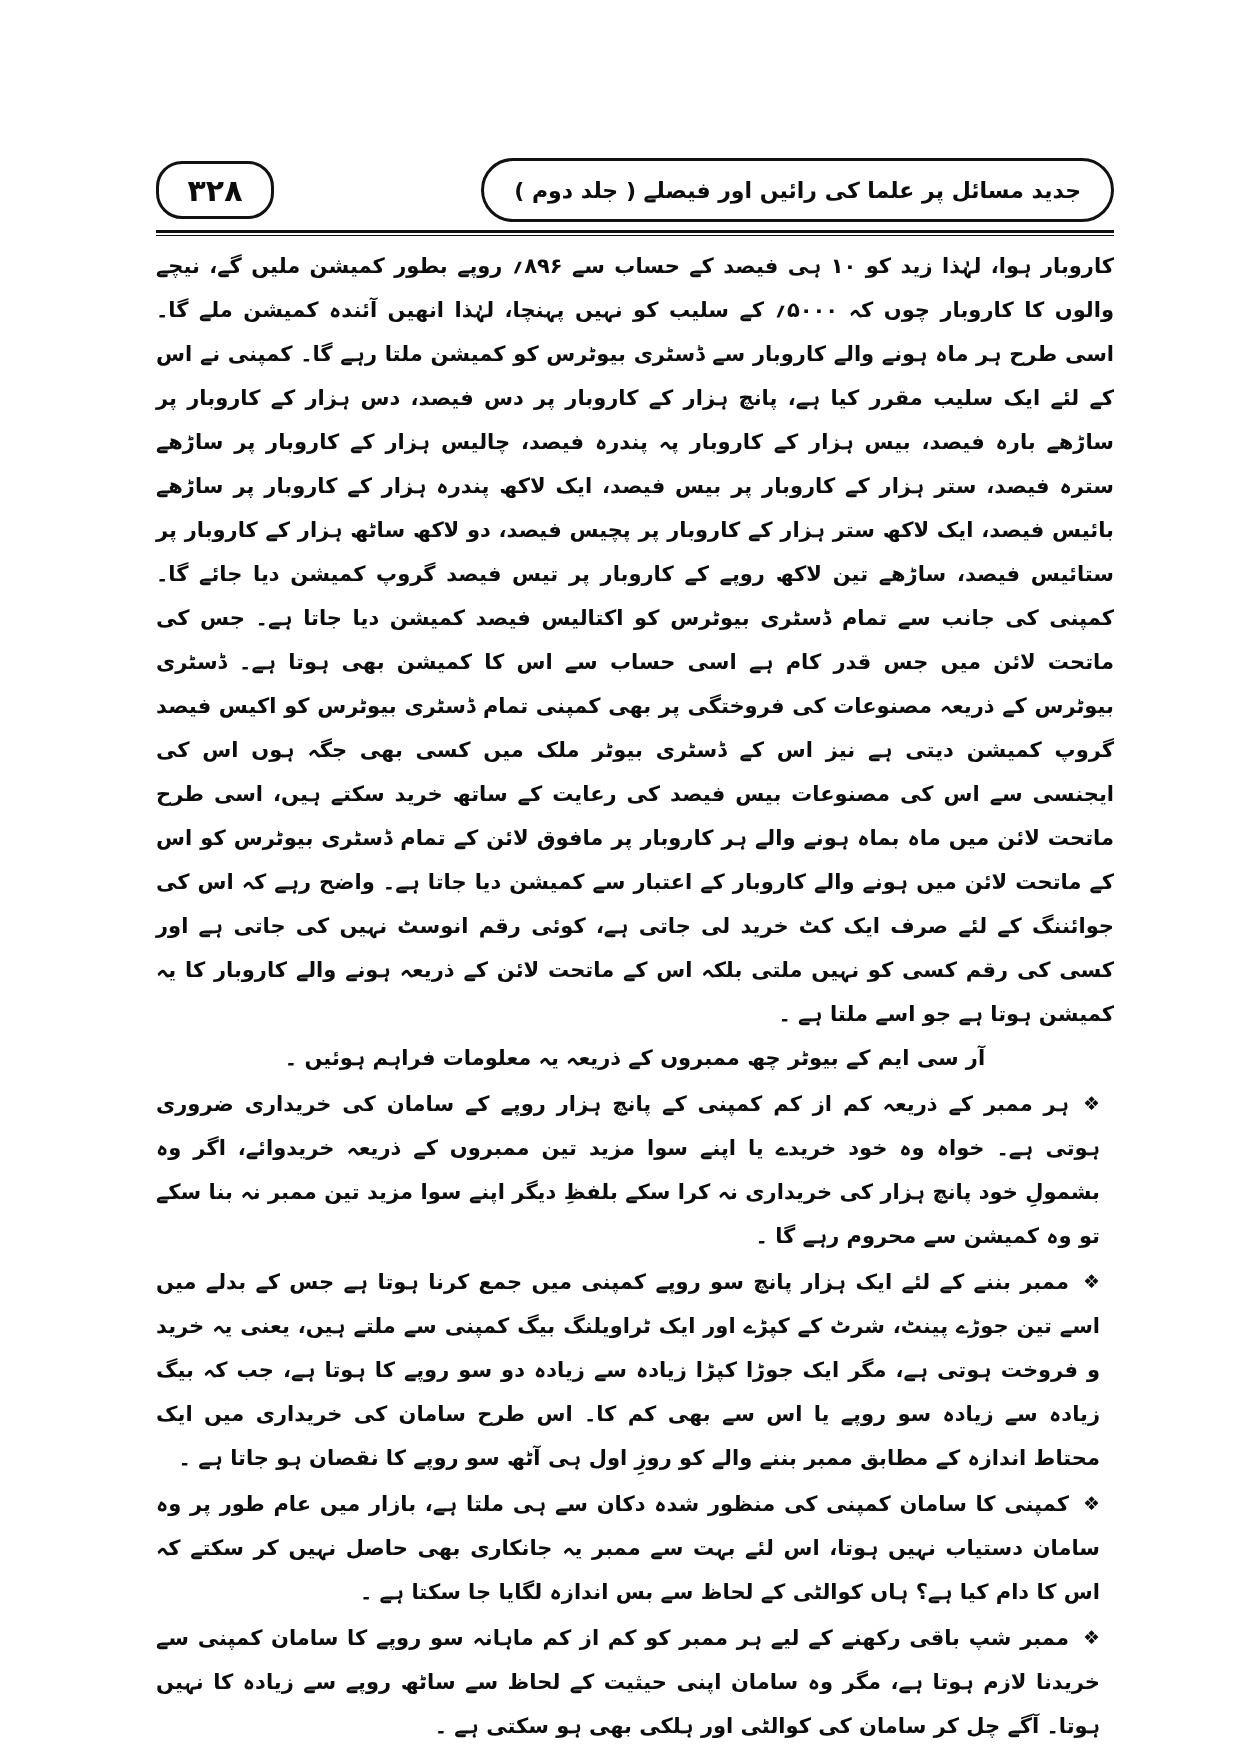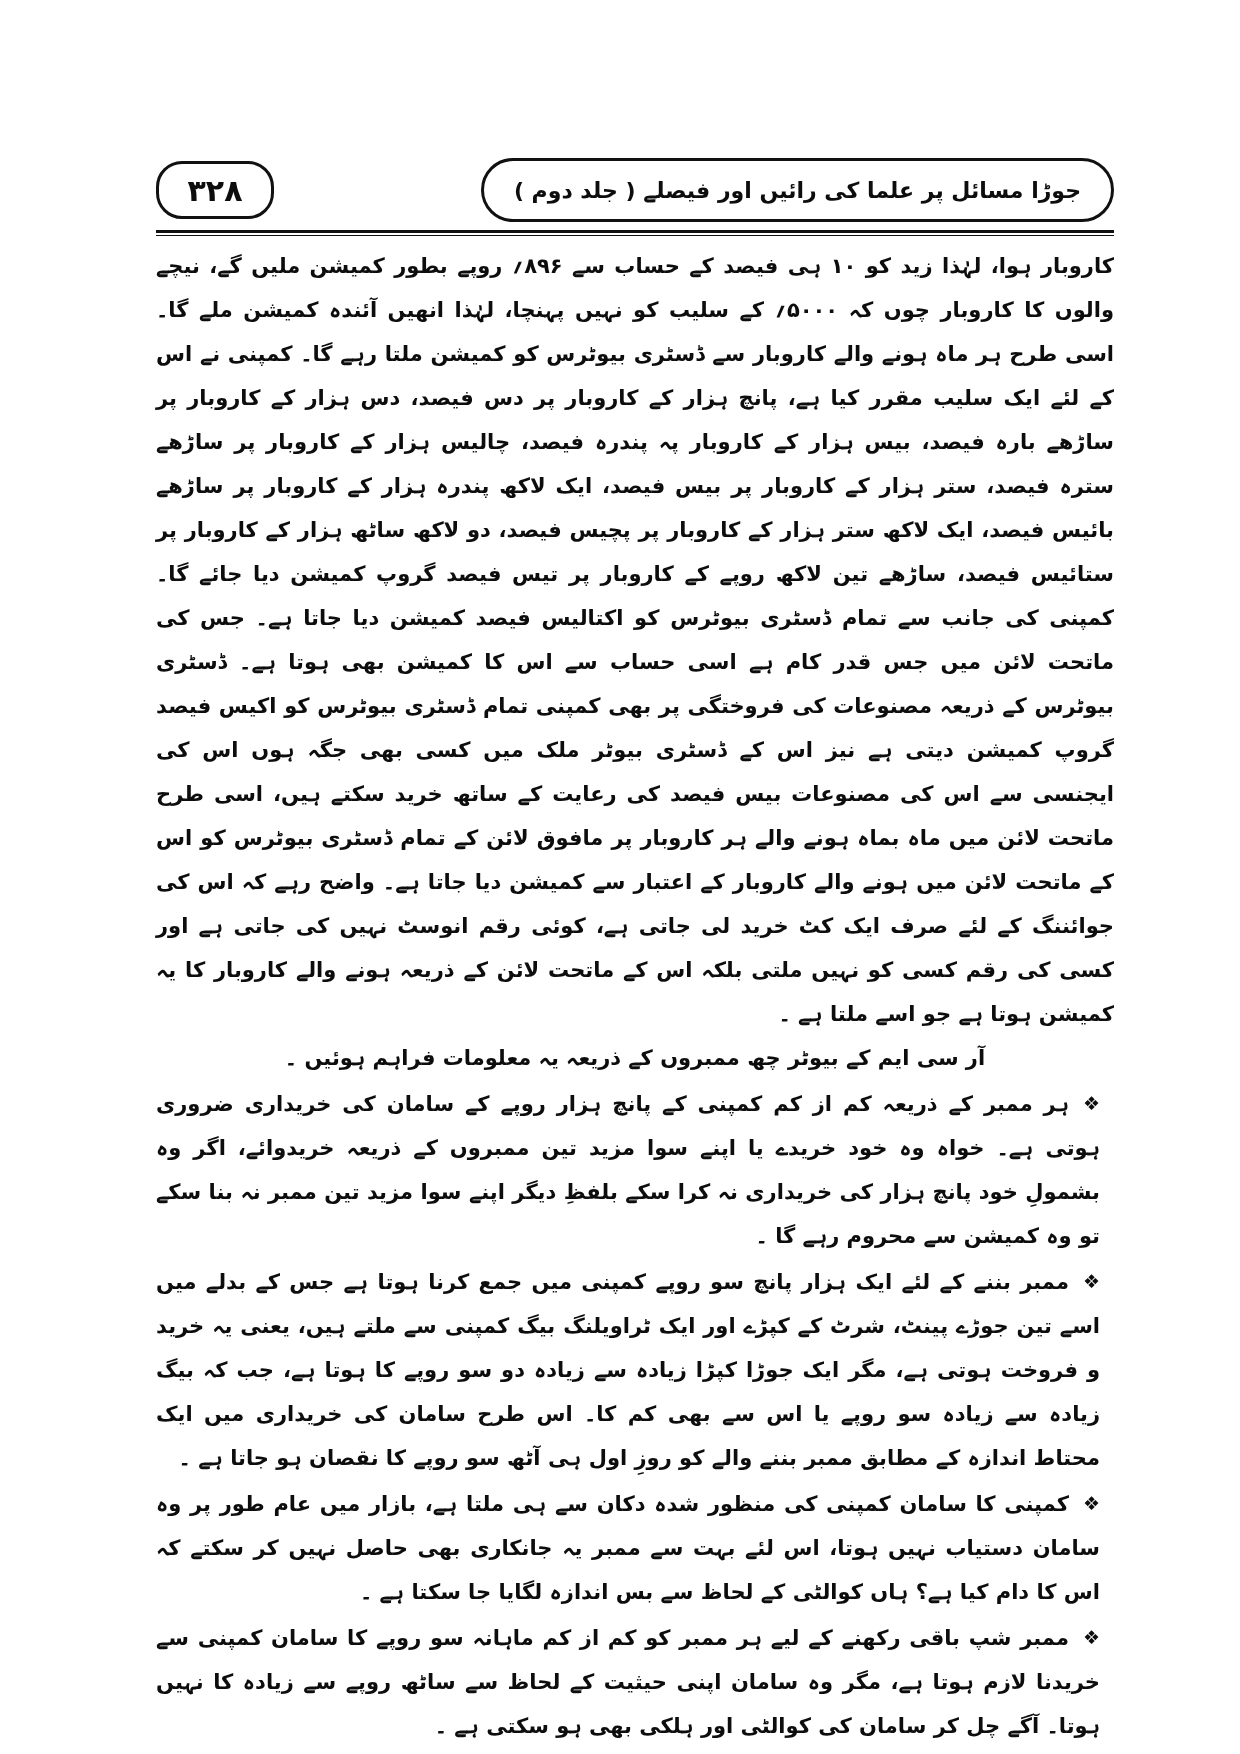--- a/index.html
+++ b/index.html
@@ -49,21 +49,21 @@
 
 <div class="page">
   <div class="content">
 
     <div class="hdr">
       <div class="pill num-pill">
         <span>۳۲۸</span>
       </div>
       <div class="hdr-line"></div>
       <div class="pill title-pill">
-        <span>جوڑا مسائل پر علما کی رائیں اور فیصلے ( جلد دوم )</span>
+        <span>جدید مسائل پر علما کی رائیں اور فیصلے ( جلد دوم )</span>
       </div>
     </div>
 
     <div class="top-rule"></div>
 
     <div class="bodytext">
 
       <p class="para">کاروبار ہوا، لہٰذا زید کو ۱۰ ہی فیصد کے حساب سے ۸۹۶؍ روپے بطور کمیشن ملیں گے، نیچے والوں کا کاروبار چوں کہ ۵۰۰۰؍ کے سلیب کو نہیں پہنچا، لہٰذا انھیں آئندہ کمیشن ملے گا۔ اسی طرح ہر ماہ ہونے والے کاروبار سے ڈسٹری بیوٹرس کو کمیشن ملتا رہے گا۔ کمپنی نے اس کے لئے ایک سلیب مقرر کیا ہے، پانچ ہزار کے کاروبار پر دس فیصد، دس ہزار کے کاروبار پر ساڑھے بارہ فیصد، بیس ہزار کے کاروبار پہ پندرہ فیصد، چالیس ہزار کے کاروبار پر ساڑھے سترہ فیصد، ستر ہزار کے کاروبار پر بیس فیصد، ایک لاکھ پندرہ ہزار کے کاروبار پر ساڑھے بائیس فیصد، ایک لاکھ ستر ہزار کے کاروبار پر پچیس فیصد، دو لاکھ ساٹھ ہزار کے کاروبار پر ستائیس فیصد، ساڑھے تین لاکھ روپے کے کاروبار پر تیس فیصد گروپ کمیشن دیا جائے گا۔ کمپنی کی جانب سے تمام ڈسٹری بیوٹرس کو اکتالیس فیصد کمیشن دیا جاتا ہے۔ جس کی ماتحت لائن میں جس قدر کام ہے اسی حساب سے اس کا کمیشن بھی ہوتا ہے۔ ڈسٹری بیوٹرس کے ذریعہ مصنوعات کی فروختگی پر بھی کمپنی تمام ڈسٹری بیوٹرس کو اکیس فیصد گروپ کمیشن دیتی ہے نیز اس کے ڈسٹری بیوٹر ملک میں کسی بھی جگہ ہوں اس کی ایجنسی سے اس کی مصنوعات بیس فیصد کی رعایت کے ساتھ خرید سکتے ہیں، اسی طرح ماتحت لائن میں ماہ بماہ ہونے والے ہر کاروبار پر مافوق لائن کے تمام ڈسٹری بیوٹرس کو اس کے ماتحت لائن میں ہونے والے کاروبار کے اعتبار سے کمیشن دیا جاتا ہے۔ واضح رہے کہ اس کی جوائننگ کے لئے صرف ایک کٹ خرید لی جاتی ہے، کوئی رقم انوسٹ نہیں کی جاتی ہے اور کسی کی رقم کسی کو نہیں ملتی بلکہ اس کے ماتحت لائن کے ذریعہ ہونے والے کاروبار کا یہ کمیشن ہوتا ہے جو اسے ملتا ہے ۔</p>
 
       <p class="intro">آر سی ایم کے بیوٹر چھ ممبروں کے ذریعہ یہ معلومات فراہم ہوئیں ۔</p>

